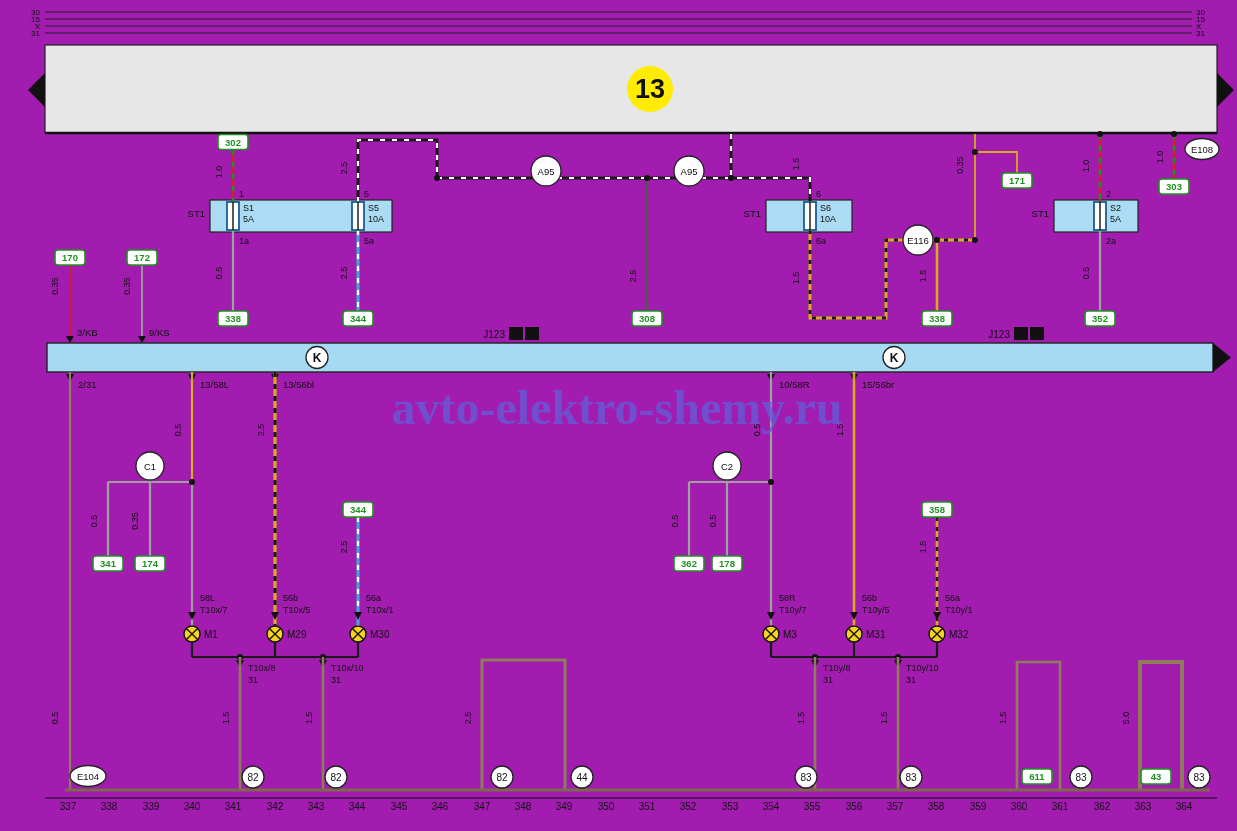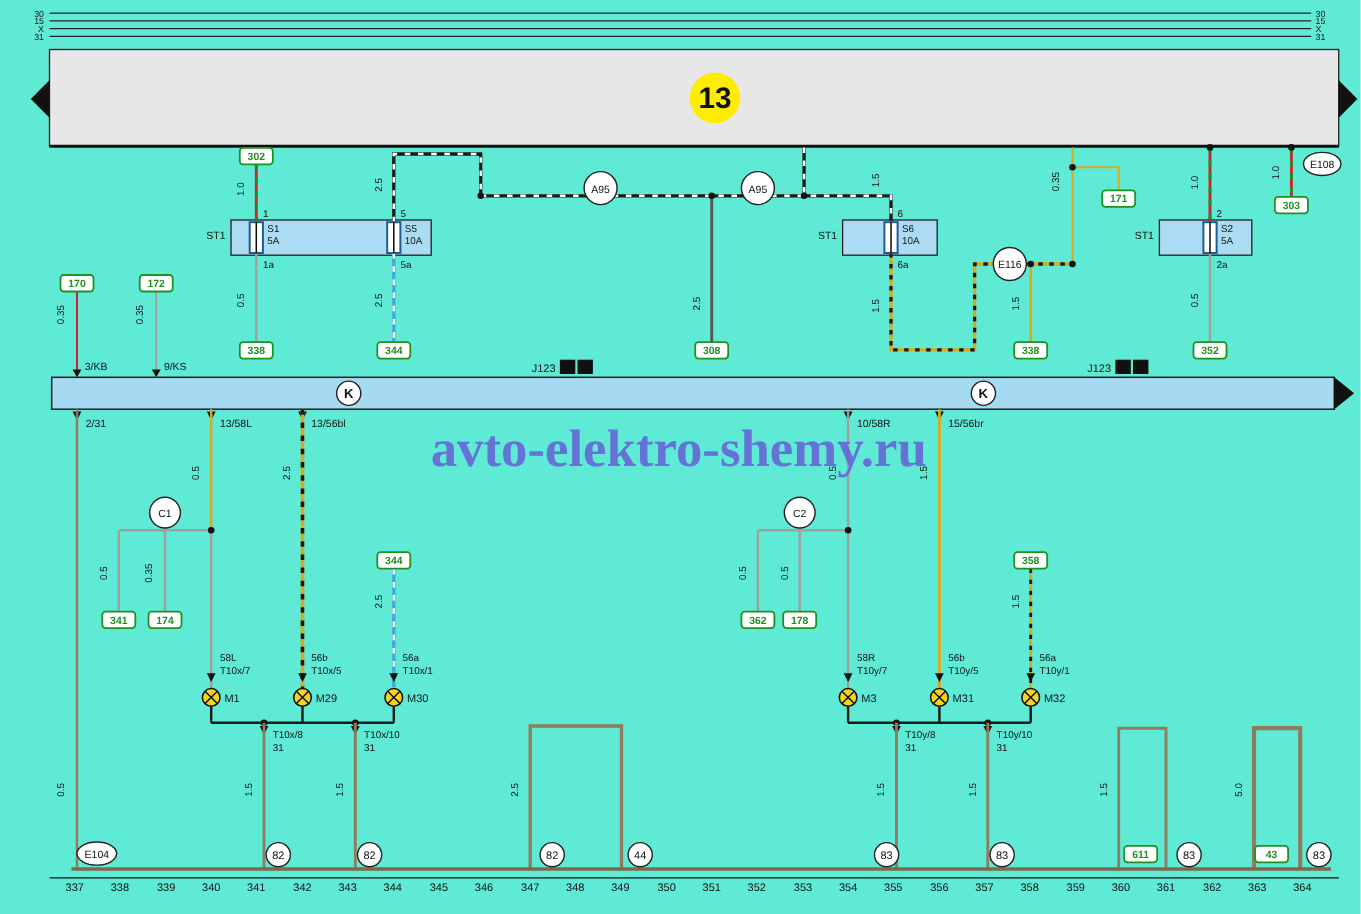--- a/index.html
+++ b/index.html
@@ -1,16 +1,16 @@
 <!DOCTYPE html>
 <html><head>
 <meta charset="utf-8">
 <style>
   html,body{margin:0;padding:0;background:#fff}
-  .stage{position:relative;width:1237px;height:831px;background:#5eead4;overflow:hidden;font-family:"Liberation Sans",sans-serif}
+  .stage{position:relative;width:1237px;height:831px;background:#a21caf;overflow:hidden;font-family:"Liberation Sans",sans-serif}
   svg{display:block}
   text{fill:#111;font-family:"Liberation Sans",sans-serif}
   .t8{font-size:8px}
   .t9{font-size:9px}
   .t95{font-size:9.5px}
   .t10{font-size:10px}
   .mid{text-anchor:middle}
   .end{text-anchor:end}
   .bold{font-weight:bold}
   .gbox{fill:#fff;stroke:#1f9120;stroke-width:1.6}

